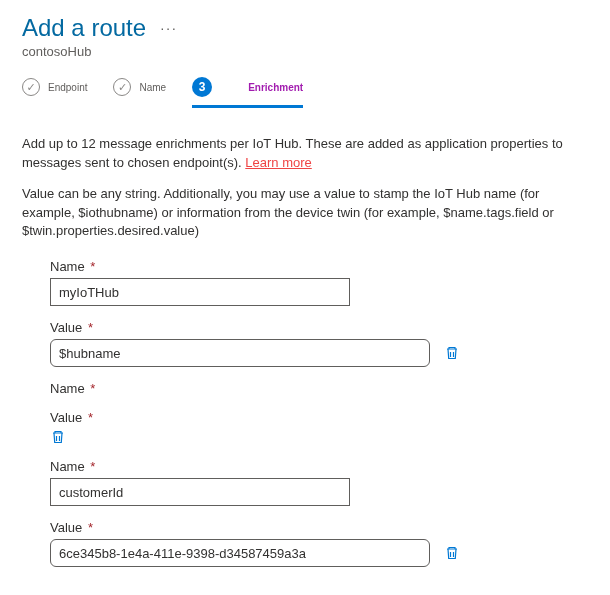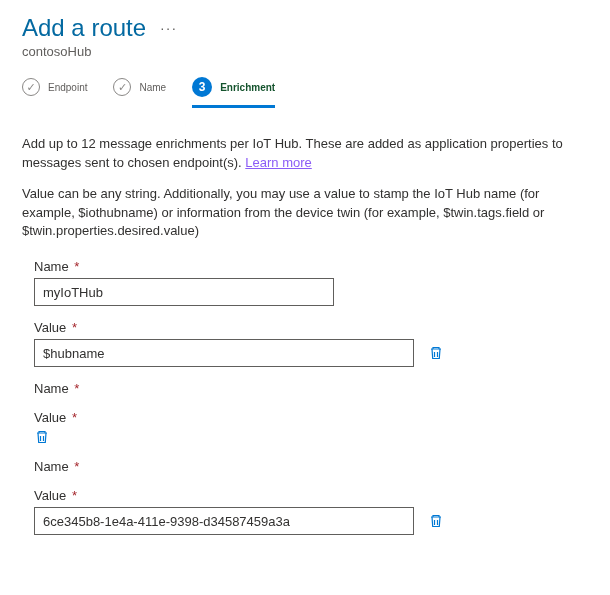--- a/index.html
+++ b/index.html
@@ -23,35 +23,35 @@
       width: 18px; height: 18px; border-radius: 50%;
       border: 1.5px solid #8a8886; display: flex; align-items: center; justify-content: center;
       color: #8a8886; font-size: 11px;
     }
     .step-num {
       width: 20px; height: 20px; border-radius: 50%;
       background: #0078d4; color: #fff; display: flex; align-items: center; justify-content: center;
       font-size: 12px; font-weight: 600;
     }
     .step-label { font-size: 10px; color: #605e5c; }
-    .step.active .step-label { color: #14532d; font-weight: 600; }
+    .step.active .step-label { color: #a21caf; font-weight: 600; margin-left: 28px; }
     .desc { font-size: 13px; color: #323130; line-height: 1.45; margin-bottom: 12px; max-width: 560px; }
-    .desc a { color: #8b5cf6; text-decoration: underline; }
+    .desc a { color: #ef4444; text-decoration: underline; }
     .enrichments { margin-top: 18px; padding-left: 12px; }
-    .field-group { margin-bottom: 14px; }
+    .field-group { margin-bottom: 14px; margin-left: 16px; }
     .field-label { font-size: 13px; color: #323130; margin-bottom: 4px; display: block; }
     .req { color: #a4262c; margin-left: 2px; }
     .row { display: flex; align-items: center; gap: 14px; }
     .text-input {
       width: 300px; height: 28px;
       border: 1px solid #605e5c; padding: 4px 8px;
       font-size: 13px; font-family: inherit; color: #323130;
       background: #fff;
     }
-    .text-input.wide { width: 380px; }
+    .text-input.wide { width: 380px; border-radius: 6px; }
     .delete-icon { color: #0078d4; cursor: pointer; display: flex; }
     .delete-icon svg { width: 16px; height: 16px; }
   </style>
 </head>
 <body>
 
 <div class="header">
   <div class="title-row">
     <h1 class="page-title">Add a route</h1>
     <span class="more-icon">···</span>
@@ -71,21 +71,21 @@
   <div class="step active">
     <span class="step-num">3</span>
     <span class="step-label">Enrichment</span>
   </div>
 </div>
 
 <p class="desc">
   <span>Add up to 12 message enrichments per IoT Hub. These are added as application properties to messages sent to chosen endpoint(s). </span>
   <a href="#">Learn more</a>
 </p>
-<p class="desc">Value can be any string. Additionally, you may use a value to stamp the IoT Hub name (for example, $iothubname) or information from the device twin (for example, $twin.tags.field or $twin.properties.desired.value)</p>
+<p class="desc">Value can be any string. Additionally, you may use a value to stamp the IoT Hub name (for example, $iothubname) or information from the device twin (for example, $name.tags.field or $twin.properties.desired.value)</p>
 
 <div class="enrichments">
 
   <div class="field-group">
     <label class="field-label"><span>Name</span><span class="req"> *</span></label>
     <input class="text-input" type="text" value="myIoTHub" style="">
   </div>
   <div class="field-group">
     <label class="field-label"><span>Value</span><span class="req"> *</span></label>
     <div class="row">
@@ -107,20 +107,21 @@
       <span class="delete-icon">
         <svg viewBox="0 0 16 16" fill="none" stroke="currentColor" stroke-width="1.2">
             <path d="M3 4h10M5 4V2.5h6V4M6.5 7v5M9.5 7v5M4 4l.7 9.5h6.6L12 4"></path>
           </svg>
       </span>
     </div>
   </div>
 
   <div class="field-group">
     <label class="field-label"><span>Name</span><span class="req"> *</span></label>
+    <input class="text-input" type="text" value="customerId" style="">
   </div>
   <div class="field-group">
     <label class="field-label"><span>Value</span><span class="req"> *</span></label>
     <div class="row">
       <input class="text-input wide" type="text" value="6ce345b8-1e4a-411e-9398-d34587459a3a" style="">
       <span class="delete-icon">
         <svg viewBox="0 0 16 16" fill="none" stroke="currentColor" stroke-width="1.2">
             <path d="M3 4h10M5 4V2.5h6V4M6.5 7v5M9.5 7v5M4 4l.7 9.5h6.6L12 4"></path>
           </svg>
       </span>

